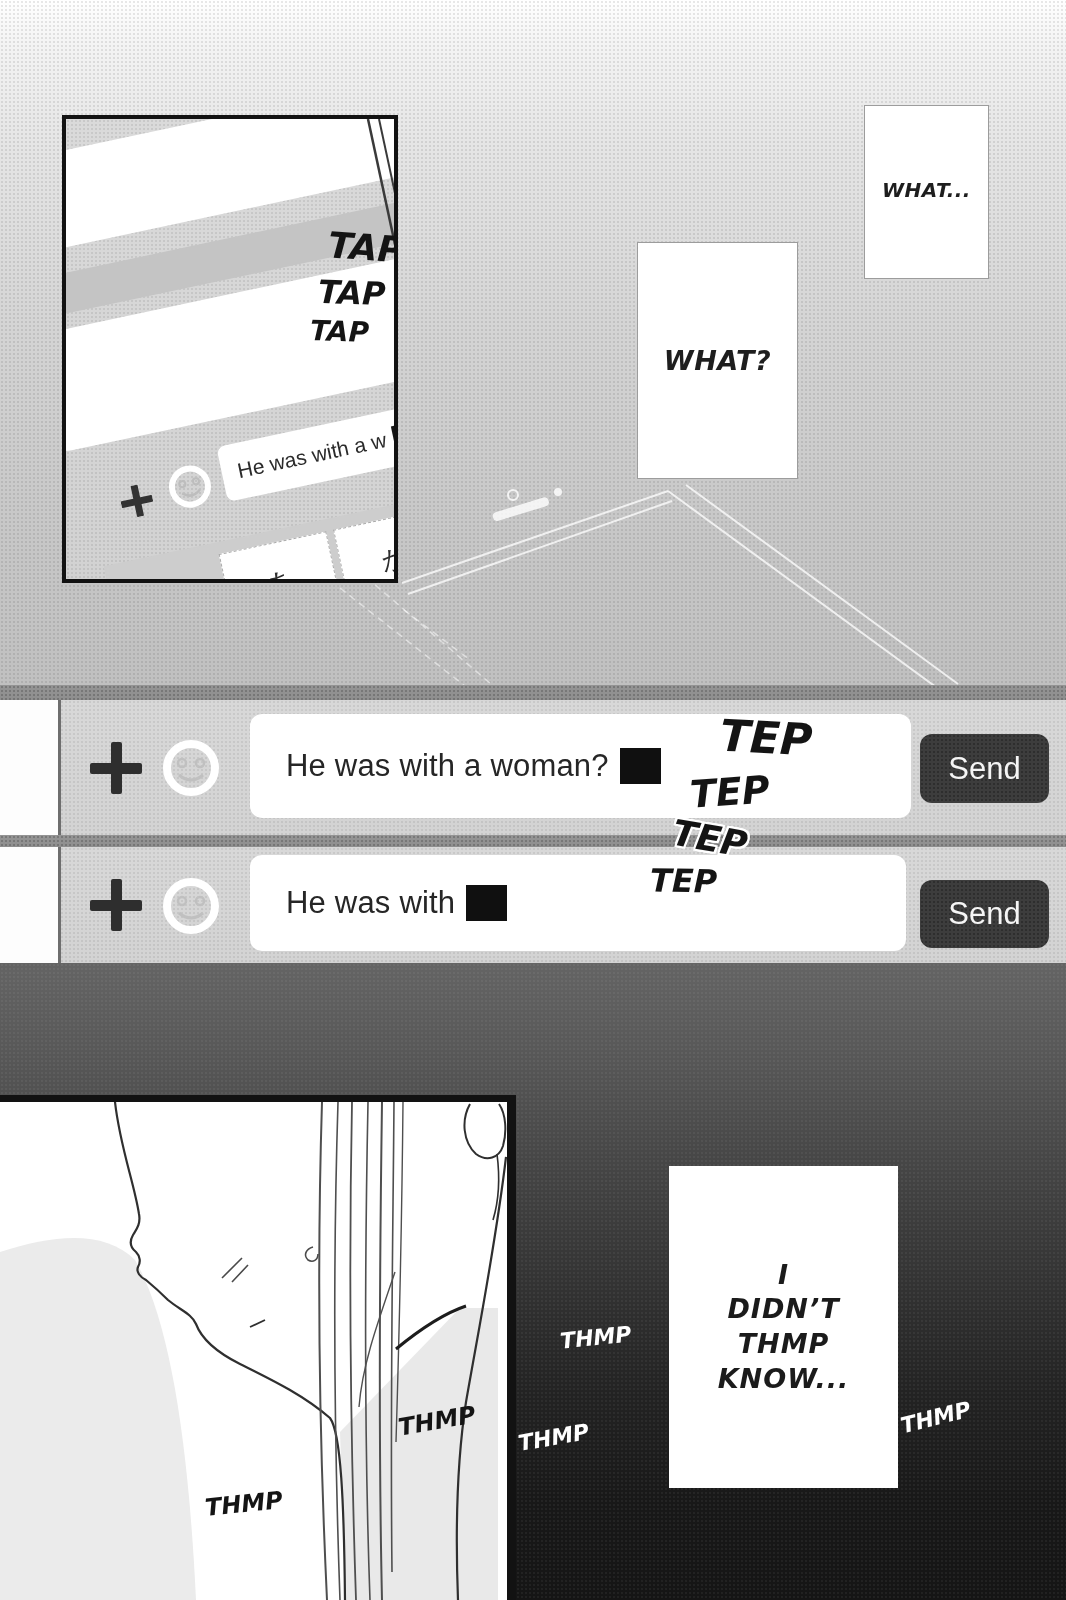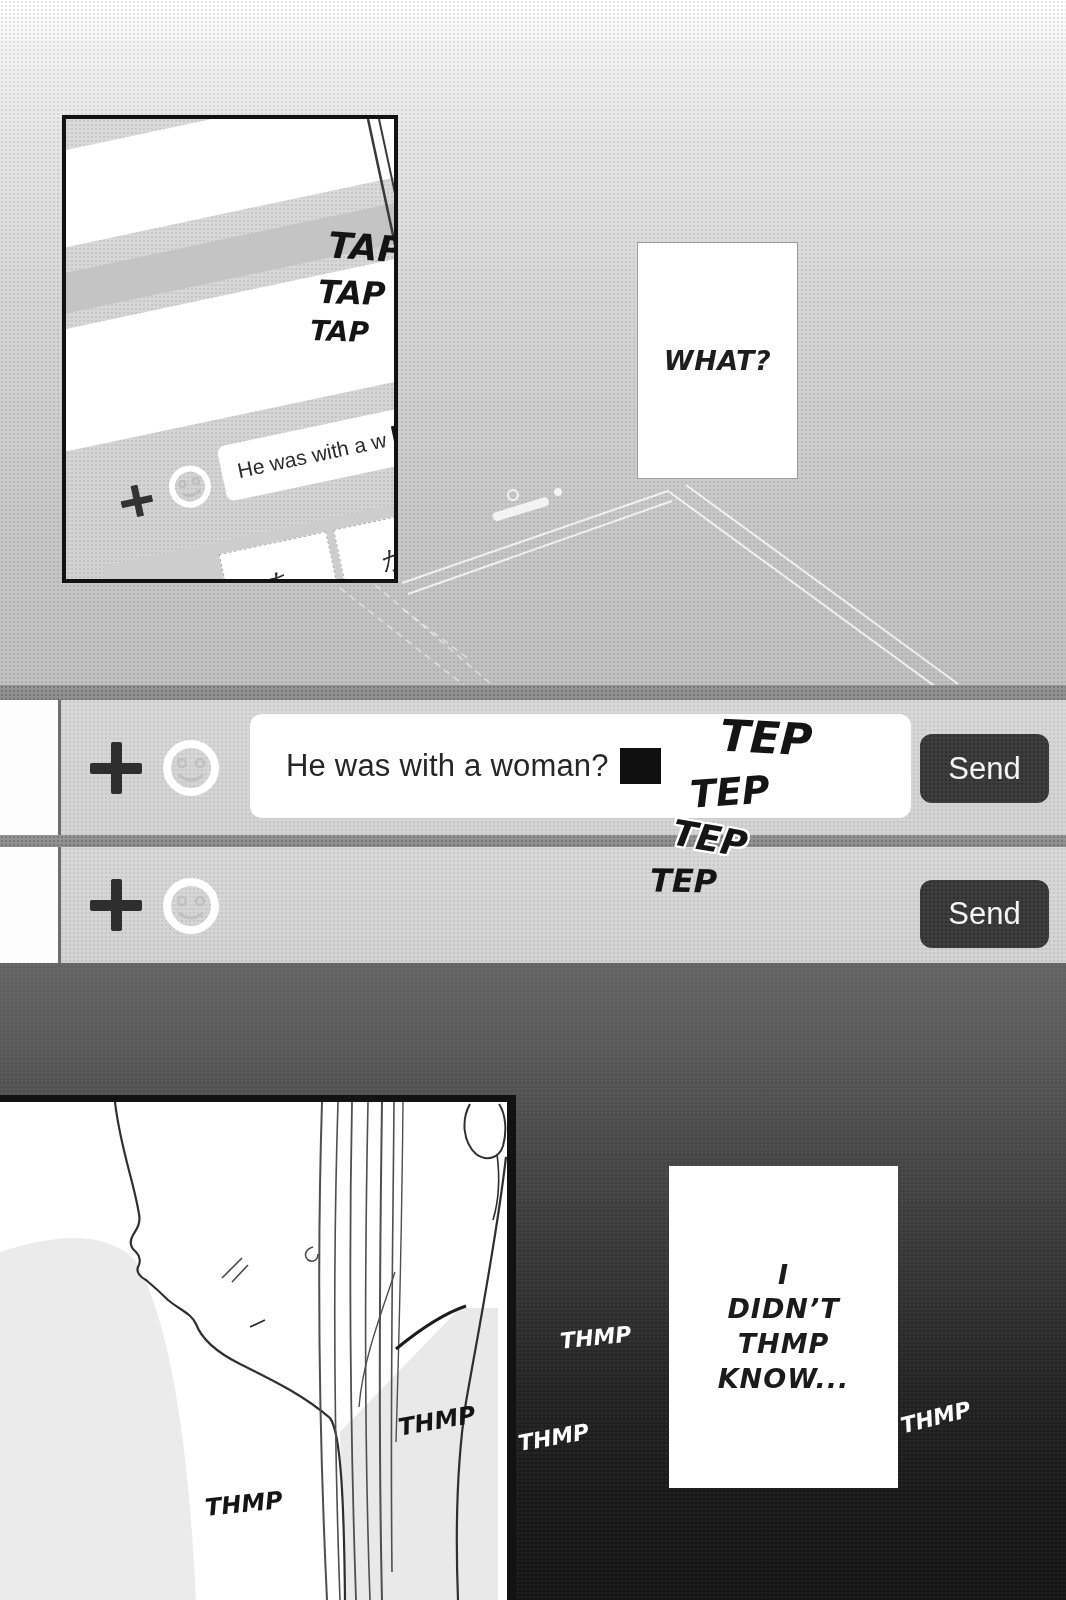--- a/index.html
+++ b/index.html
@@ -126,20 +126,23 @@
       <svg class="abs" style="left:0;top:0;" width="328" height="460" viewBox="0 0 328 460">
         <path d="M302,0 L330,130" stroke="#3a3a3a" stroke-width="2.5" fill="none"></path>
         <path d="M313,0 L332,88" stroke="#3a3a3a" stroke-width="2" fill="none"></path>
       </svg>
 
       <span class="sfx" style="left:262px;top:108px;font-size:36px;transform:rotate(4deg);">TAP</span>
       <span class="sfx" style="left:252px;top:155px;font-size:32px;transform:rotate(2deg);">TAP</span>
       <span class="sfx" style="left:244px;top:196px;font-size:28px;transform:rotate(2deg);">TAP</span>
     </div>
 
+    <div class="caption-box" style="left:864px;top:105px;width:123px;height:172px;align-items:flex-start;">
+      <span class="caption-text" style="font-size:20px;margin-top:72px;">WHAT...</span>
+    </div>
 
     <div class="caption-box" style="left:637px;top:242px;width:159px;height:235px;">
       <span class="caption-text" style="font-size:27px;">WHAT?</span>
     </div>
   </div>
 
   <div class="gray-strip abs" style="top:685px;height:15px;"></div>
 
   <div class="chat-bar abs" style="top:700px;height:135px;">
     <div class="left-white"></div>
@@ -169,20 +172,24 @@
     <svg class="abs" style="left:90px;top:32px;" width="52" height="52" viewBox="0 0 52 52">
       <rect x="21" y="0" width="11" height="52" rx="2" fill="#2e2e2e"></rect>
       <rect x="0" y="21" width="52" height="11" rx="2" fill="#2e2e2e"></rect>
     </svg>
     <svg class="abs" style="left:160px;top:28px;" width="62" height="62" viewBox="0 0 62 62">
       <circle cx="31" cy="31" r="24" fill="none" stroke="#ffffff" stroke-width="8"></circle>
       <circle cx="22" cy="26" r="4" fill="none" stroke="#c0c0c0" stroke-width="2.5"></circle>
       <circle cx="40" cy="26" r="4" fill="none" stroke="#c0c0c0" stroke-width="2.5"></circle>
       <path d="M19,38 Q31,48 43,38" fill="none" stroke="#c0c0c0" stroke-width="3"></path>
     </svg>
+    <div class="text-field" style="left:250px;top:8px;width:656px;height:96px;">
+      <span>He was with</span>
+      <span class="field-cursor"></span>
+    </div>
     <div class="send-btn" style="left:920px;top:33px;width:129px;height:68px;">Send</div>
   </div>
 
   <span class="sfx" style="left:720px;top:712px;font-size:44px;transform:rotate(3deg);z-index:5;">TEP</span>
   <span class="sfx" style="left:690px;top:770px;font-size:38px;transform:rotate(-4deg);z-index:5;">TEP</span>
   <span class="sfx sfx-outline" style="left:672px;top:818px;font-size:36px;transform:rotate(10deg);z-index:5;">TEP</span>
   <span class="sfx" style="left:650px;top:862px;font-size:32px;transform:rotate(1deg);z-index:5;">TEP</span>
 
   <div id="bottom-section" class="abs">
 

